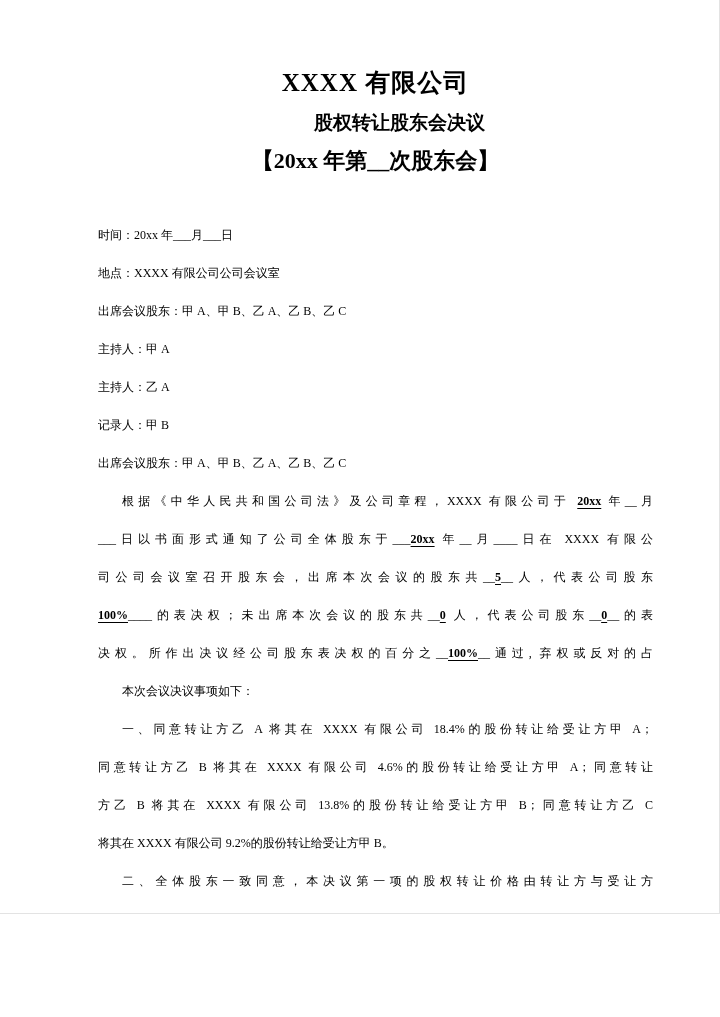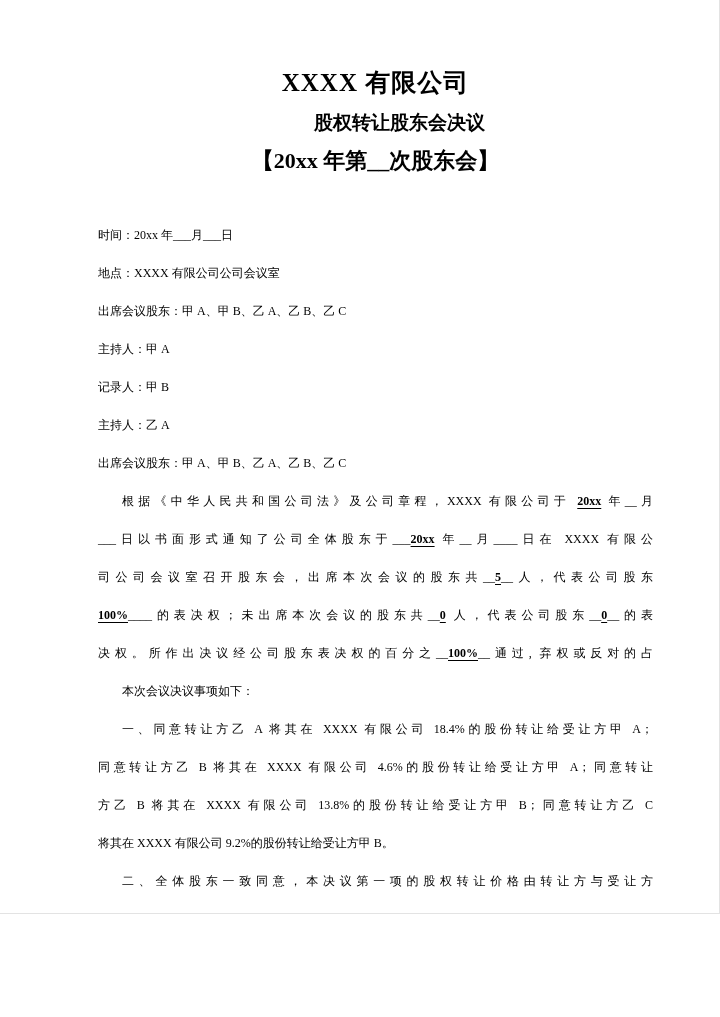--- a/index.html
+++ b/index.html
@@ -92,22 +92,22 @@
 
   <div class="doc-meeting">【20xx 年第__次股东会】</div>
 
   <div class="content">
 
     <div>
         <div class="line"><span>时间：20xx 年___月___日</span></div>
         <div class="line"><span>地点：XXXX 有限公司公司会议室</span></div>
         <div class="line"><span>出席会议股东：甲 A、甲 B、乙 A、乙 B、乙 C</span></div>
         <div class="line"><span>主持人：甲 A</span></div>
+        <div class="line"><span>主持人：乙 A</span></div>
         <div class="line"><span>记录人：甲 B</span></div>
-        <div class="line"><span>主持人：乙 A</span></div>
         <div class="line"><span>出席会议股东：甲 A、甲 B、乙 A、乙 B、乙 C</span></div>
       </div>
 
     <div>
         <div class="line j indent"><span>根据《中华人民共和国公司法》及公司章程，XXXX 有限公司于 </span><span class="u">20xx</span><span> 年__月</span></div>
         <div class="line j"><span>___日以书面形式通知了公司全体股东于___</span><span class="u">20xx</span><span> 年__月____日在 XXXX 有限公</span></div>
         <div class="line j"><span>司公司会议室召开股东会，出席本次会议的股东共__</span><span class="u">5</span><span>__人，代表公司股东</span></div>
         <div class="line j"><span class="u">100%</span><span>____的表决权；未出席本次会议的股东共__</span><span class="u">0</span><span> 人，代表公司股东__</span><span class="u">0</span><span>__的表</span></div>
         <div class="line j"><span>决权。所作出决议经公司股东表决权的百分之__</span><span class="u">100%</span><span>__通过, 弃权或反对的占</span></div>
       </div>

